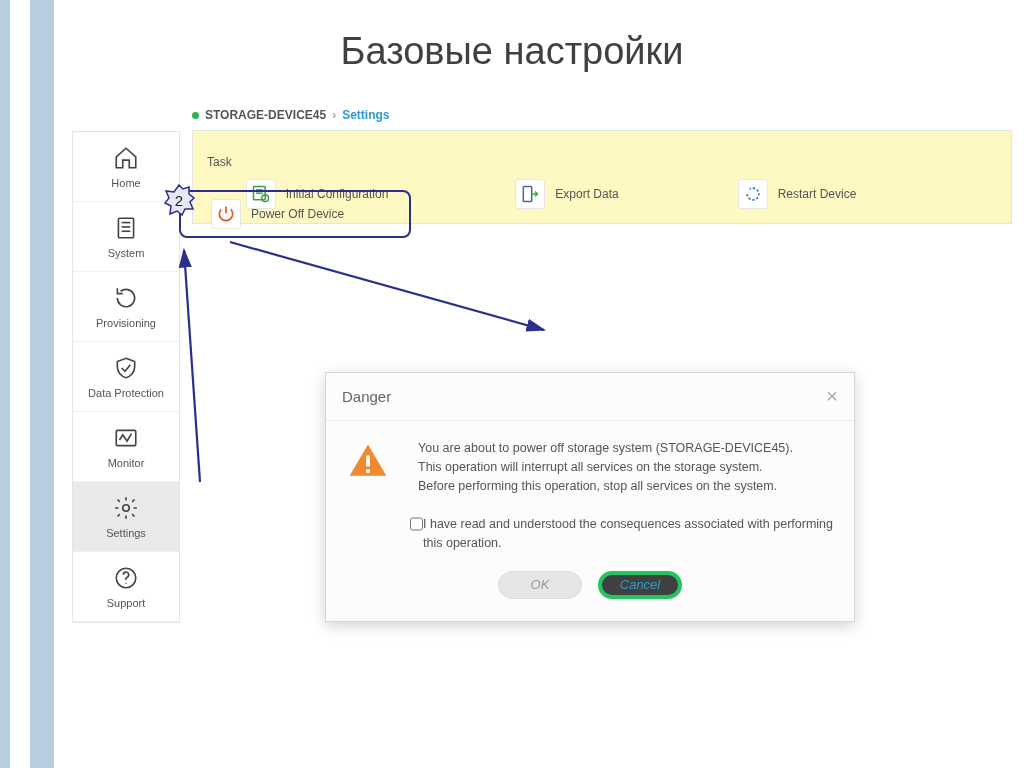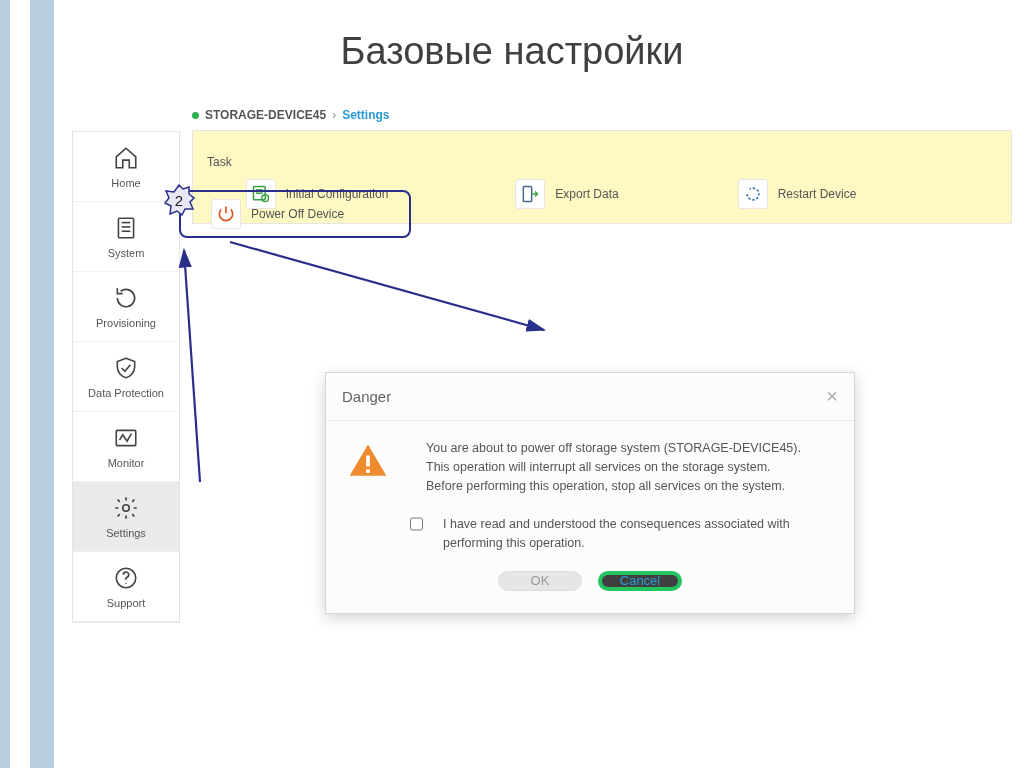--- a/index.html
+++ b/index.html
@@ -145,45 +145,46 @@
     padding: 12px 16px;
     font-size: 15px;
     color: #666;
     border-bottom: 1px solid #ececec;
     display: flex; justify-content: space-between; align-items: center;
   }
   .dialog-close { font-size: 20px; color: #aaa; cursor: pointer; }
   .dialog-body {
     padding: 18px 20px 6px 20px;
     display: flex;
-    gap: 36px;
+    gap: 28px;
   }
   .warn-icon { flex: 0 0 44px; }
   .warn-text { font-size: 12.5px; color: #555; line-height: 1.5; }
   .warn-text .line { display: block; }
   .consent {
     padding: 14px 7px 8px 84px;
     font-size: 12.5px; color: #555;
-    display: flex; gap: 20px; align-items: flex-start;
+    display: flex; gap: 0; align-items: flex-start;
     line-height: 1.5;
   }
   .consent input { margin-top: 2px; width: 14px; height: 14px; }
   .dialog-footer {
     display: flex;
     justify-content: center;
     gap: 16px;
     padding: 10px 0 22px 0;
   }
   .btn {
     min-width: 84px;
-    height: 20px;
+    height: 28px;
     border-radius: 14px;
     font-size: 13px;
     display: flex; align-items: center; justify-content: center;
     cursor: pointer;
+    font-style: italic;
   }
   .btn-ok { background: #e6e6e6; color: #999; border: 1px solid #dcdcdc; }
   .btn-cancel { background: #404040; color: #2a9bd6; border: 4px solid #22c55e; }
 </style>
 </head>
 <body>
 
 <div class="stripe-outer"></div>
 <div class="stripe-inner"></div>
 

